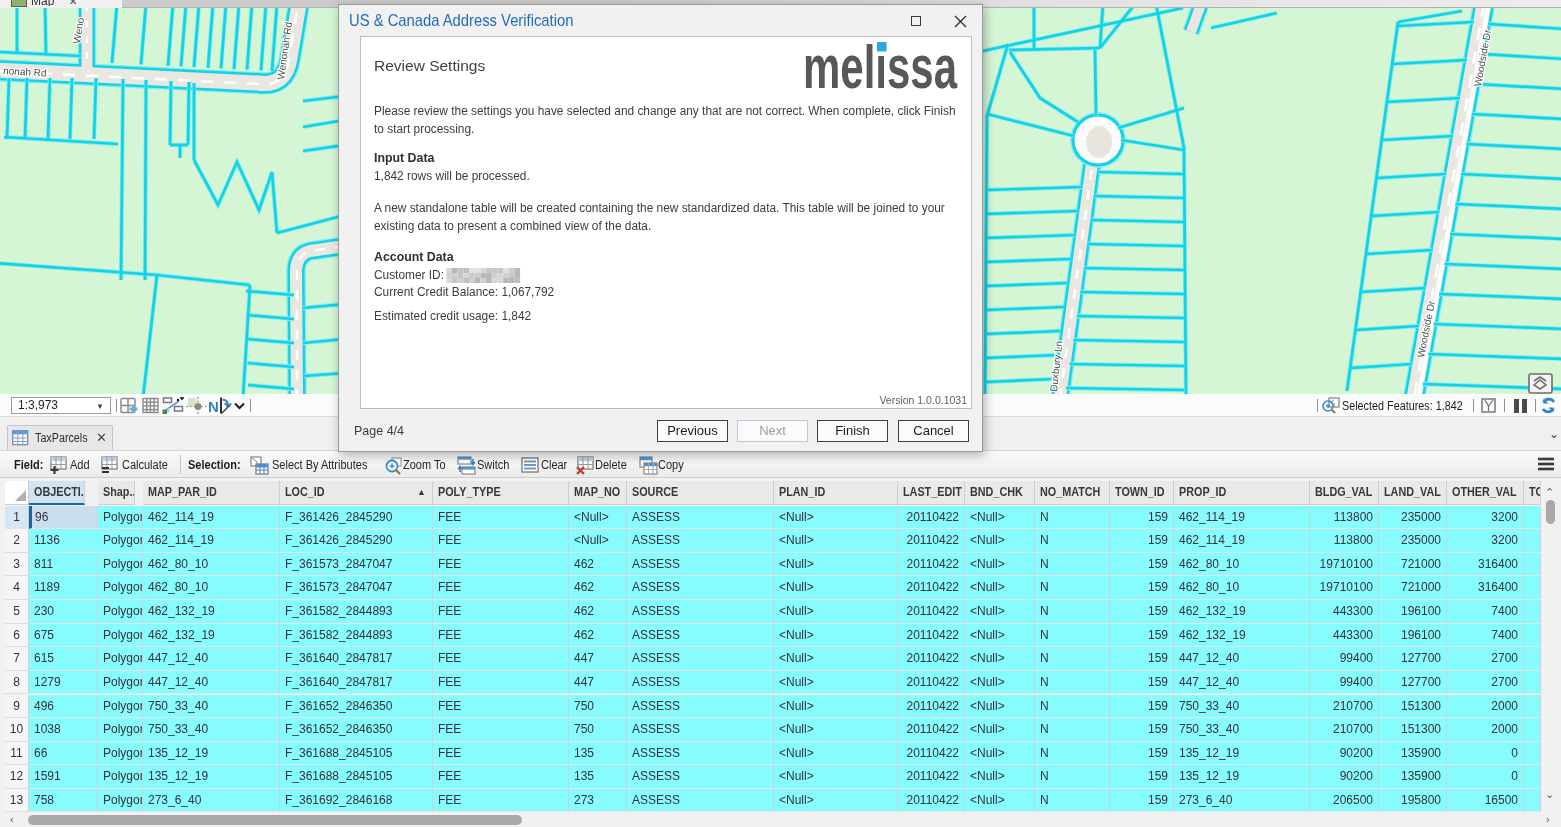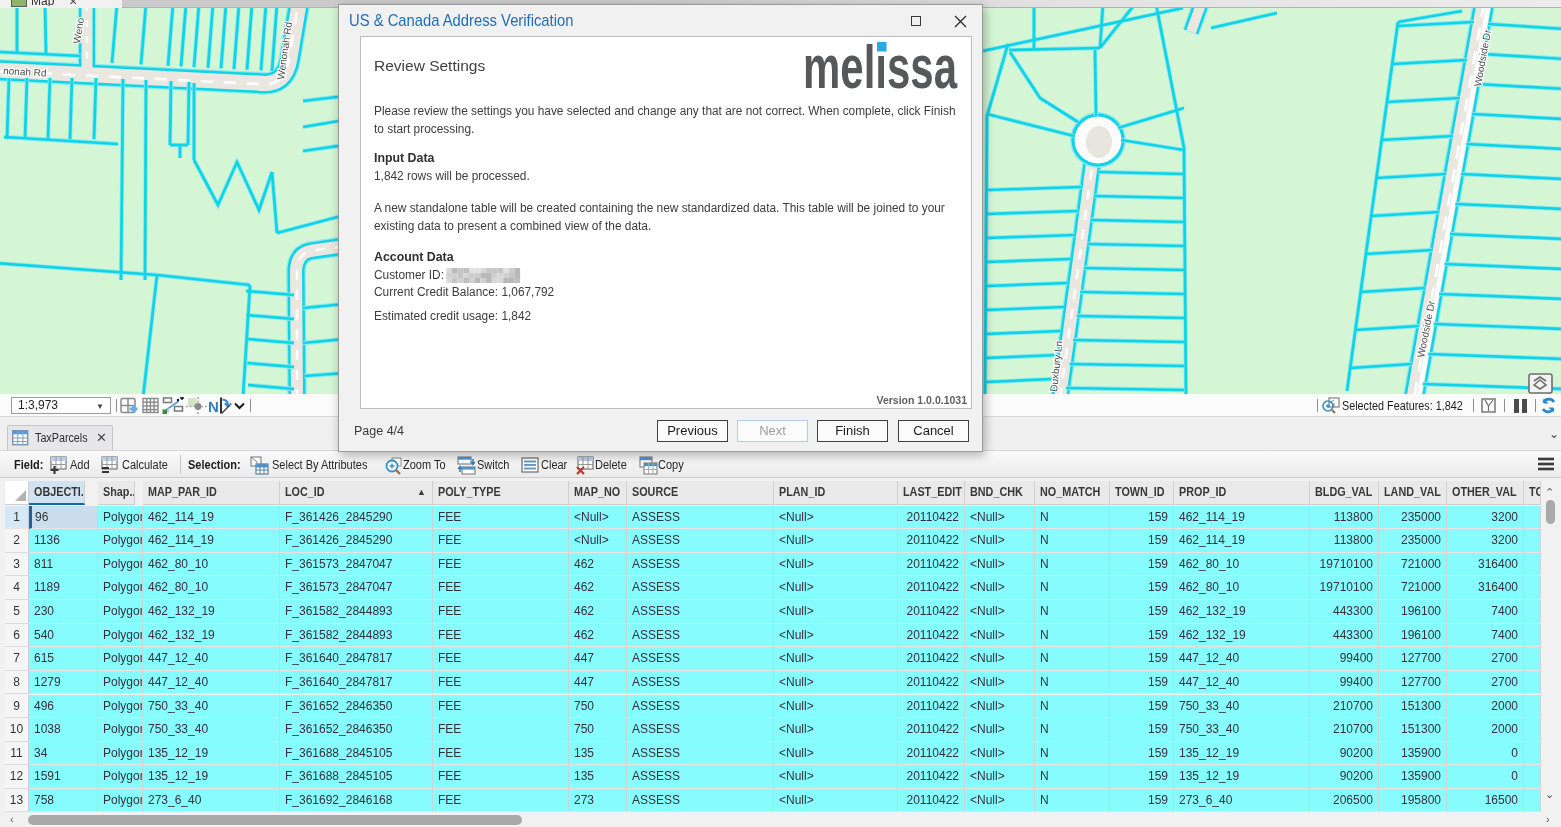--- a/index.html
+++ b/index.html
@@ -92,21 +92,21 @@
   border:1.4px solid #3a3a3a; }
 #dclose { position:absolute; left:615px; top:10px; }
 #dpanel { position:absolute; left:21px; top:31px; width:612px; height:373px;
   background:#fff; border:1px solid #bdbdbd; }
 #dpanel .body { position:absolute; left:13px; font-size:12.5px; color:#3c3c3c;
   line-height:17.5px; white-space:nowrap; transform:scaleX(.95); transform-origin:0 0; }
 h1.rs { position:absolute; left:13px; top:20px; font-size:15.5px; font-weight:normal;
   color:#3f3f3f; }
 .hdr { font-weight:bold; font-size:13px; color:#2f2f2f; }
 #mlogo { position:absolute; left:442px; top:4px; width:155px; height:48px; }
-#version { position:absolute; right:4px; bottom:2px; font-size:10.5px; color:#5f5f5f;font-weight:bold; }
+#version { position:absolute; right:4px; bottom:2px; font-size:10.5px; color:#5f5f5f; }
 #dfoot { position:absolute; left:0; top:400px; width:645px; height:48px; }
 #page44 { position:absolute; left:15px; top:19px; font-size:12.5px; color:#3a3a3a; }
 .btn { position:absolute; top:15px; width:71px; height:22px; background:#fbfbfb;
   border:1px solid #3f3f3f; font-size:13px; color:#1c1c1c; text-align:center;
   line-height:20px; }
 .btn.dis { border:1px solid #b7cbdd; color:#9d9d9d; }
 </style></head>
 <body>
 <div id="stage">
 
@@ -661,21 +661,21 @@
         <div class="tc al" style="left:1035px;width:75px">N</div>
         <div class="tc ar" style="left:1110px;width:64px">159</div>
         <div class="tc al" style="left:1174px;width:136px">462_132_19</div>
         <div class="tc ar" style="left:1310px;width:69px">443300</div>
         <div class="tc ar" style="left:1379px;width:68px">196100</div>
         <div class="tc ar" style="left:1447px;width:77px">7400</div>
         <div class="tc al" style="left:1524px;width:17px"></div>
       </div>
       <div class="trow" style="top:145.6px">
         <div class="tc ac rn" style="left:5px;width:24px">6</div>
-        <div class="tc al" style="left:29px;width:69px">540</div>
+        <div class="tc al" style="left:29px;width:69px">675</div>
         <div class="tc al" style="left:98px;width:45px">Polygor</div>
         <div class="tc al" style="left:143px;width:137px">462_132_19</div>
         <div class="tc al" style="left:280px;width:153px">F_361582_2844893</div>
         <div class="tc al" style="left:433px;width:136px">FEE</div>
         <div class="tc al" style="left:569px;width:58px">462</div>
         <div class="tc al" style="left:627px;width:147px">ASSESS</div>
         <div class="tc al" style="left:774px;width:124px">&lt;Null&gt;</div>
         <div class="tc ar" style="left:898px;width:67px">20110422</div>
         <div class="tc al" style="left:965px;width:70px">&lt;Null&gt;</div>
         <div class="tc al" style="left:1035px;width:75px">N</div>
@@ -761,21 +761,21 @@
         <div class="tc al" style="left:1035px;width:75px">N</div>
         <div class="tc ar" style="left:1110px;width:64px">159</div>
         <div class="tc al" style="left:1174px;width:136px">750_33_40</div>
         <div class="tc ar" style="left:1310px;width:69px">210700</div>
         <div class="tc ar" style="left:1379px;width:68px">151300</div>
         <div class="tc ar" style="left:1447px;width:77px">2000</div>
         <div class="tc al" style="left:1524px;width:17px"></div>
       </div>
       <div class="trow" style="top:263.7px">
         <div class="tc ac rn" style="left:5px;width:24px">11</div>
-        <div class="tc al" style="left:29px;width:69px">34</div>
+        <div class="tc al" style="left:29px;width:69px">66</div>
         <div class="tc al" style="left:98px;width:45px">Polygor</div>
         <div class="tc al" style="left:143px;width:137px">135_12_19</div>
         <div class="tc al" style="left:280px;width:153px">F_361688_2845105</div>
         <div class="tc al" style="left:433px;width:136px">FEE</div>
         <div class="tc al" style="left:569px;width:58px">135</div>
         <div class="tc al" style="left:627px;width:147px">ASSESS</div>
         <div class="tc al" style="left:774px;width:124px">&lt;Null&gt;</div>
         <div class="tc ar" style="left:898px;width:67px">20110422</div>
         <div class="tc al" style="left:965px;width:70px">&lt;Null&gt;</div>
         <div class="tc al" style="left:1035px;width:75px">N</div>

